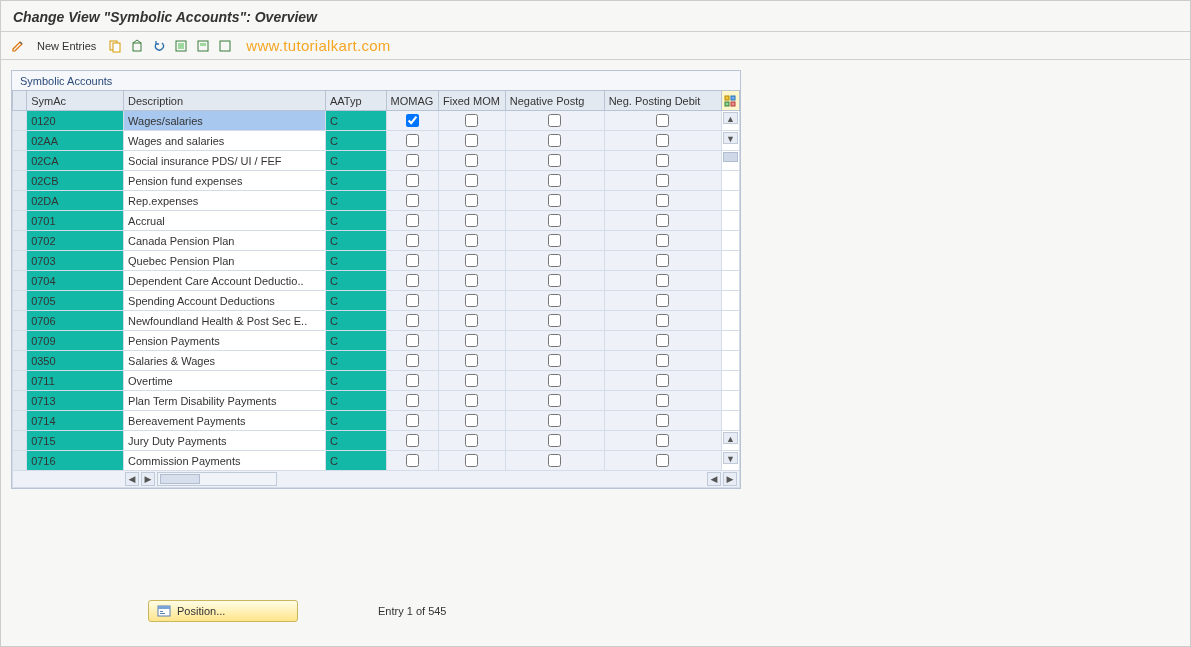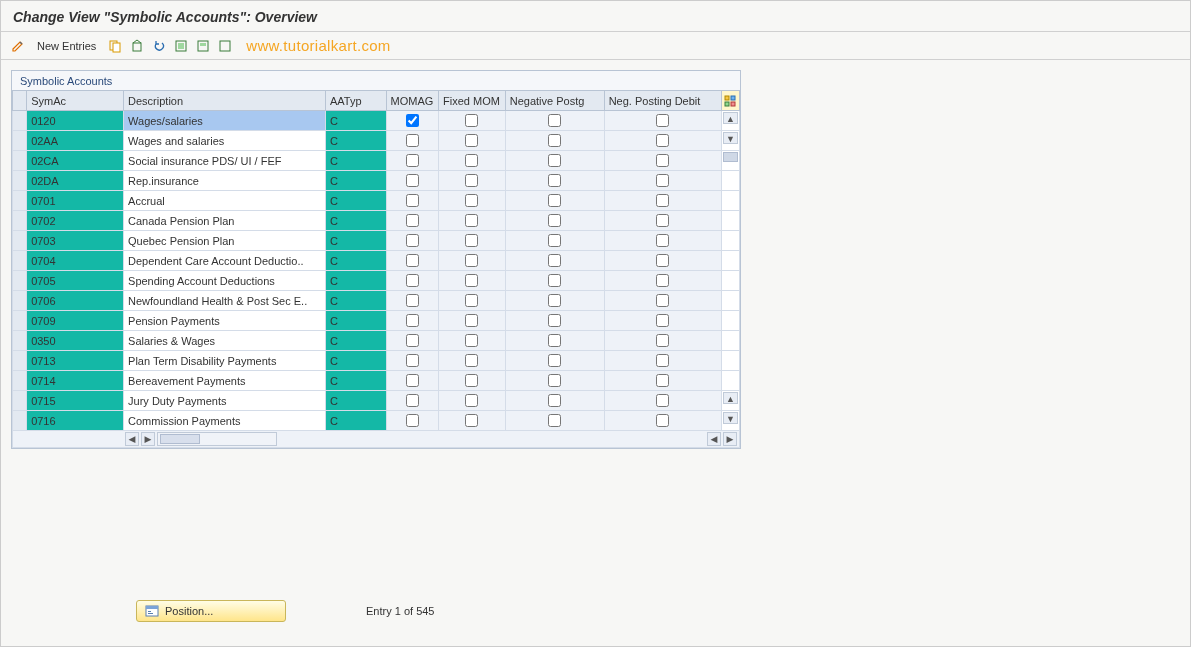--- a/index.html
+++ b/index.html
@@ -182,21 +182,21 @@
   }
   .hscroll-track {
     height:14px;width:120px;background:#f0f3f8;border:1px solid #c0cad8;position:relative;
   }
   .hscroll-thumb {
     position:absolute;left:2px;top:1px;width:40px;height:10px;background:#d8dfec;border:1px solid #b0bcd0;
   }
 
   .footer {
     position: absolute;
-    left: 0; right: 0;
+    left: 12px; right: 0;
     bottom: 18px;
     padding: 6px 135px;
     display: flex;
     align-items: center;
     gap: 80px;
   }
   .position-btn {
     display: inline-flex;
     align-items: center;
     gap: 6px;
@@ -344,22 +344,33 @@
               <td class="chk"><input type="checkbox" style=""></td>
               <td class="chk"><input type="checkbox" style=""></td>
               <td class="chk"><input type="checkbox" style=""></td>
               <td class="chk"><input type="checkbox" style=""></td>
               <td class="vscroll-cell">
                 <div class="vscroll-thumb"></div>
               </td>
             </tr>
             <tr>
               <td class="rowsel"></td>
+              <td class="sym">02CB</td>
+              <td class="desc">Pension fund expenses</td>
+              <td class="aaty">C</td>
+              <td class="chk"><input type="checkbox" style=""></td>
+              <td class="chk"><input type="checkbox" style=""></td>
+              <td class="chk"><input type="checkbox" style=""></td>
+              <td class="chk"><input type="checkbox" style=""></td>
+              <td class="vscroll-cell"></td>
+            </tr>
+            <tr>
+              <td class="rowsel"></td>
               <td class="sym">02DA</td>
-              <td class="desc">Rep.insurance</td>
+              <td class="desc">Rep.expenses</td>
               <td class="aaty">C</td>
               <td class="chk"><input type="checkbox" style=""></td>
               <td class="chk"><input type="checkbox" style=""></td>
               <td class="chk"><input type="checkbox" style=""></td>
               <td class="chk"><input type="checkbox" style=""></td>
               <td class="vscroll-cell"></td>
             </tr>
             <tr>
               <td class="rowsel"></td>
               <td class="sym">0701</td>
@@ -434,20 +445,31 @@
               <td class="chk"><input type="checkbox" style=""></td>
               <td class="chk"><input type="checkbox" style=""></td>
               <td class="chk"><input type="checkbox" style=""></td>
               <td class="chk"><input type="checkbox" style=""></td>
               <td class="vscroll-cell"></td>
             </tr>
             <tr>
               <td class="rowsel"></td>
               <td class="sym">0350</td>
               <td class="desc">Salaries &amp; Wages</td>
+              <td class="aaty">C</td>
+              <td class="chk"><input type="checkbox" style=""></td>
+              <td class="chk"><input type="checkbox" style=""></td>
+              <td class="chk"><input type="checkbox" style=""></td>
+              <td class="chk"><input type="checkbox" style=""></td>
+              <td class="vscroll-cell"></td>
+            </tr>
+            <tr>
+              <td class="rowsel"></td>
+              <td class="sym">0711</td>
+              <td class="desc">Overtime</td>
               <td class="aaty">C</td>
               <td class="chk"><input type="checkbox" style=""></td>
               <td class="chk"><input type="checkbox" style=""></td>
               <td class="chk"><input type="checkbox" style=""></td>
               <td class="chk"><input type="checkbox" style=""></td>
               <td class="vscroll-cell"></td>
             </tr>
             <tr>
               <td class="rowsel"></td>
               <td class="sym">0713</td>

